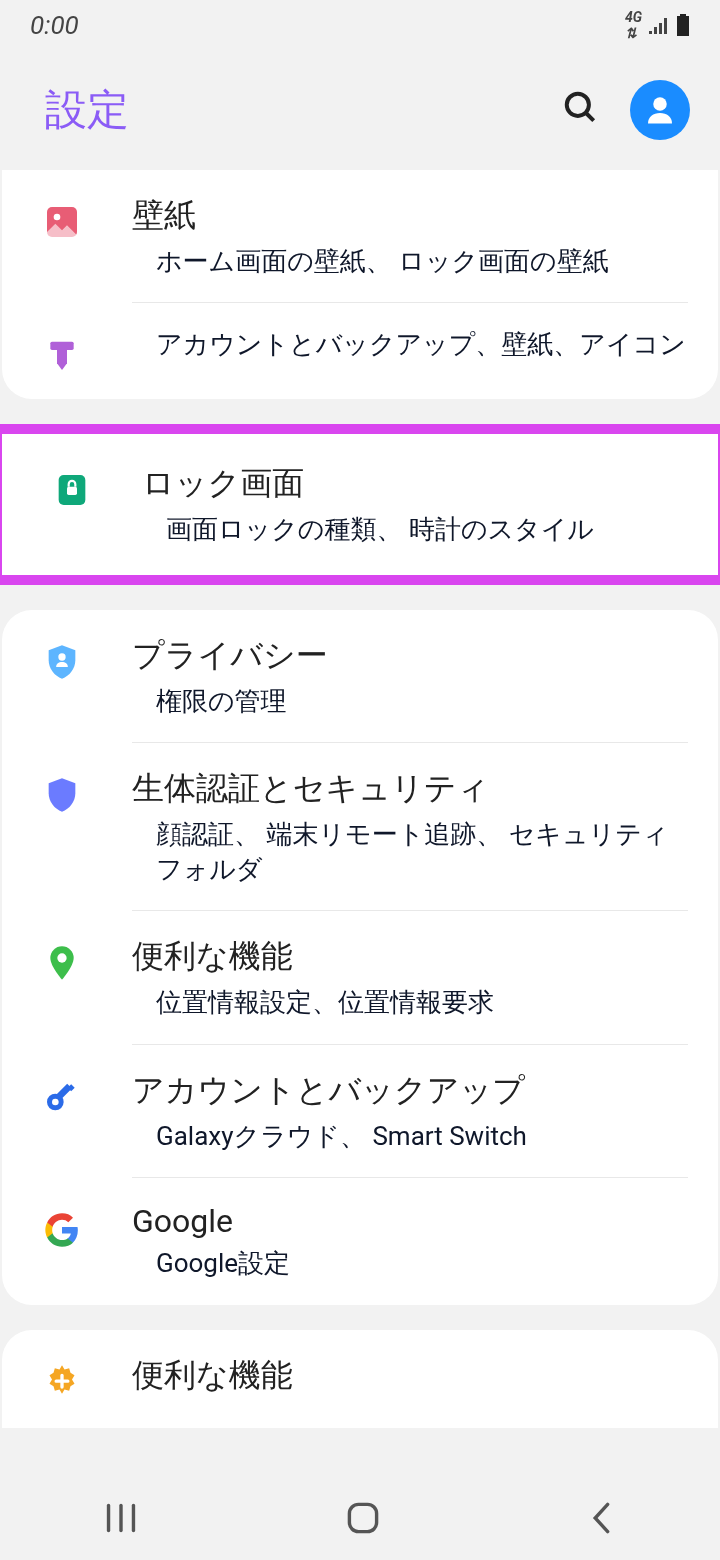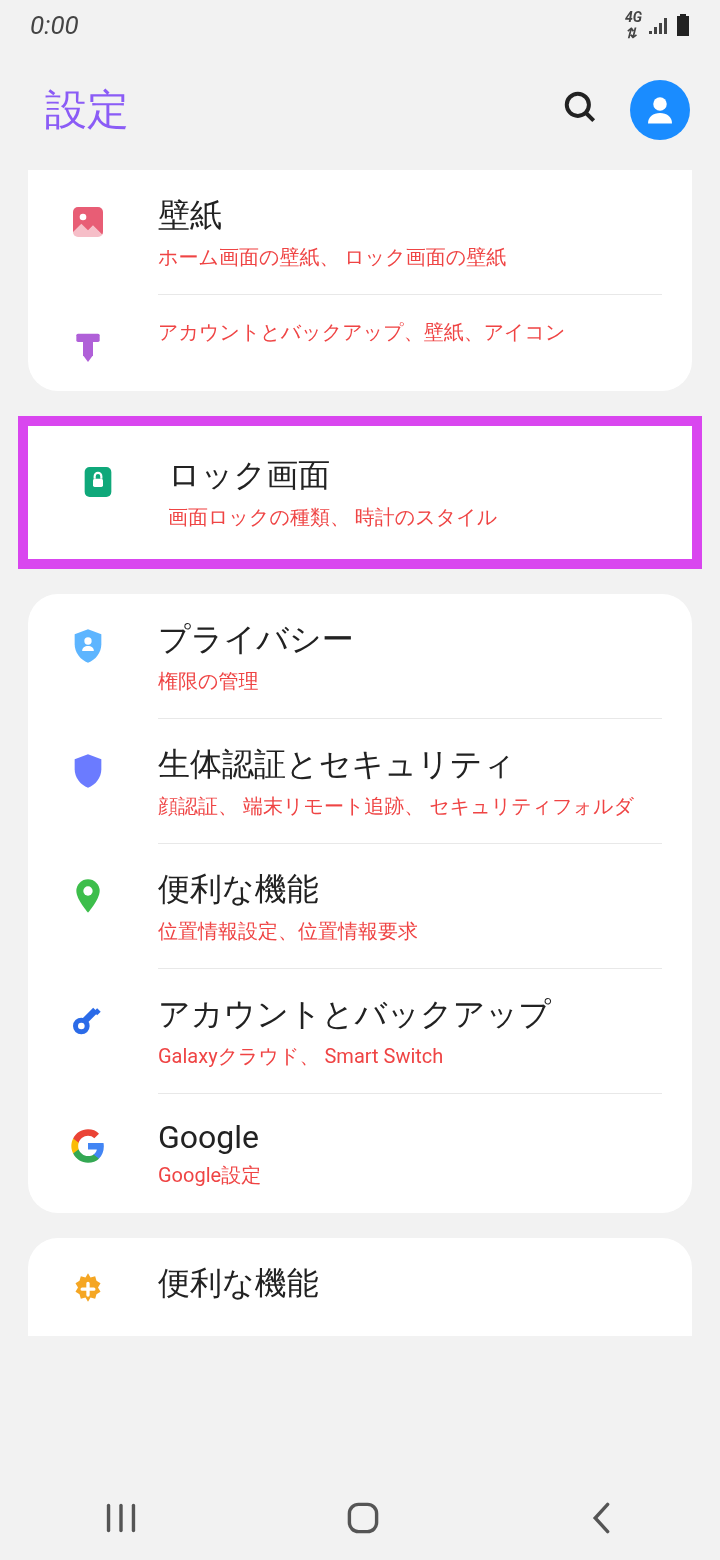--- a/index.html
+++ b/index.html
@@ -40,21 +40,21 @@
 }
 .avatar {
   width: 60px;
   height: 60px;
   border-radius: 50%;
   background: #1a8cff;
   display: flex;
   align-items: center;
   justify-content: center;
 }
-.content { padding: 0 28px; }
+.content { padding: 0 2px; }
 .card {
   background: #fff;
   border-radius: 30px;
   margin-bottom: 25px;
   overflow: hidden;
 }
 .card.cut-top { border-top-left-radius: 0; border-top-right-radius: 0; }
 .card.cut-bottom { border-bottom-left-radius: 0; border-bottom-right-radius: 0; }
 .item {
   display: flex;
@@ -80,23 +80,24 @@
   padding-left: 10px;
 }
 .item-text { flex: 1; }
 .item-title {
   font-size: 32px;
   color: #222;
   margin-bottom: 6px;
   font-weight: 400;
 }
 .item-subtitle {
-  font-size: 20px;
-  color: #ef4444;
+  font-size: 26px;
+  color: #0f172a;
   line-height: 1.35;
+  margin-left: 24px;
 }
 .highlight-wrap {
   border: 10px solid #d946ef;
   margin: 0 -10px 25px -10px;
   background: #fff;
 }
 .highlight-wrap .item { padding: 28px 40px; }
 .nav-bar {
   position: absolute;
   bottom: 0;

